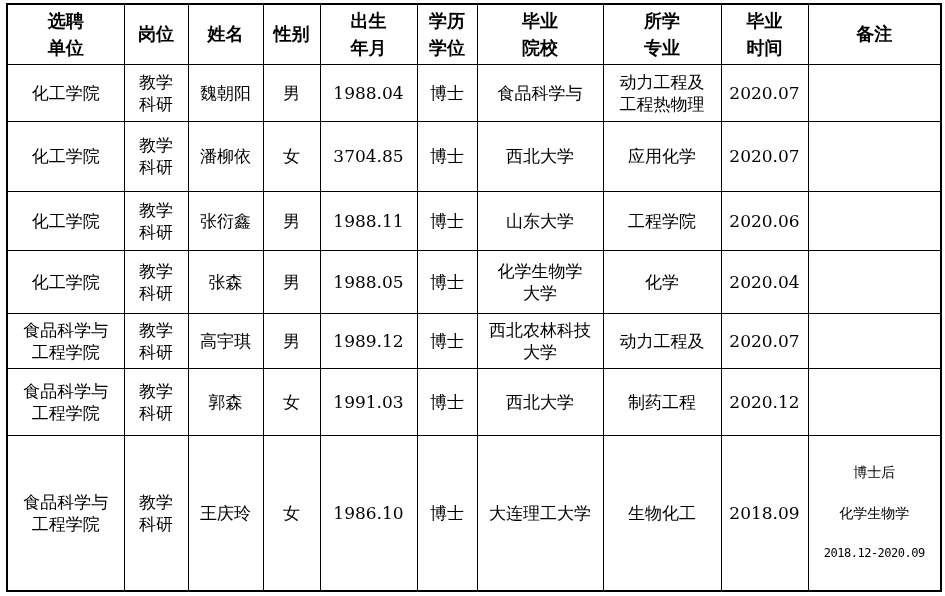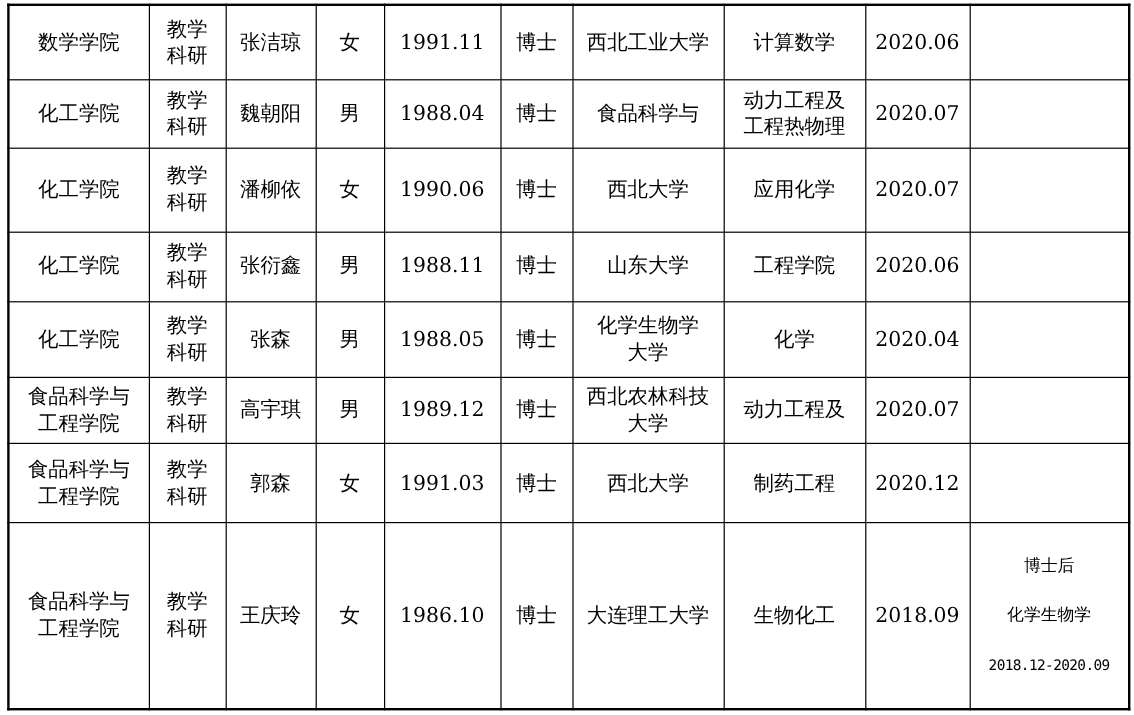--- a/index.html
+++ b/index.html
@@ -20,53 +20,58 @@
     font-size:17px;line-height:1.3;
     white-space:pre-line;
     overflow:hidden;
   }
   th{font-weight:bold;font-size:18px;line-height:1.45;}
   
   tr.hd{height:55px;}
   tr.r0{height:60px;} tr.r1{height:54px;} tr.r2{height:67px;}
   tr.r3{height:56px;} tr.r4{height:60px;} tr.r5{height:53px;}
   tr.r6{height:63px;} tr.r7{height:60px;}
-  .remark-line{font-size:14px;line-height:1.35;font-family:Liberation Mono, monospace;}
+  .remark-line{font-size:14px;line-height:1.35;}
   .remark-date{font-size:12px;line-height:1.4;font-family:"DejaVu Sans Mono","Liberation Mono",monospace;letter-spacing:-0.5px;}
 </style>
 </head>
 <body>
 
 <div class="tbl-wrap">
 <table>
   <colgroup>
     <col style="width:117px">
         <col style="width:64px">
         <col style="width:75px">
     <col style="width:57px">
         <col style="width:97px">
         <col style="width:60px">
     <col style="width:126px">
         <col style="width:118px">
         <col style="width:87px">
     <col style="width:133px">
   </colgroup>
   <tbody>
-  <tr class="r0">
-    <td>数学学院</td>
-    <td>教学
-科研</td>
-    <td>张洁琼</td>
-    <td>女</td>
-    <td>1991.11</td>
-    <td>博士</td>
-    <td>西北工业大学</td>
-    <td>计算数学</td>
-    <td>2020.06</td>
-    <td></td>
+        <tr class="hd">
+    <th>选聘
+单位</th>
+    <th>岗位</th>
+    <th>姓名</th>
+    <th>性别</th>
+    <th>出生
+年月</th>
+    <th>学历
+学位</th>
+    <th>毕业
+院校</th>
+    <th>所学
+专业</th>
+    <th>毕业
+时间</th>
+    <th>备注</th>
   </tr>
   <tr class="r1">
     <td>化工学院</td>
     <td>教学
 科研</td>
     <td>魏朝阳</td>
     <td>男</td>
     <td>1988.04</td>
     <td>博士</td>
     <td>食品科学与</td>
@@ -74,21 +79,21 @@
 工程热物理</td>
     <td>2020.07</td>
     <td></td>
   </tr>
   <tr class="r2">
     <td>化工学院</td>
     <td>教学
 科研</td>
     <td>潘柳依</td>
     <td>女</td>
-    <td>1990.06</td>
+    <td>3704.85</td>
     <td>博士</td>
     <td>西北大学</td>
     <td>应用化学</td>
     <td>2020.07</td>
     <td></td>
   </tr>
   <tr class="r3">
     <td>化工学院</td>
     <td>教学
 科研</td>

